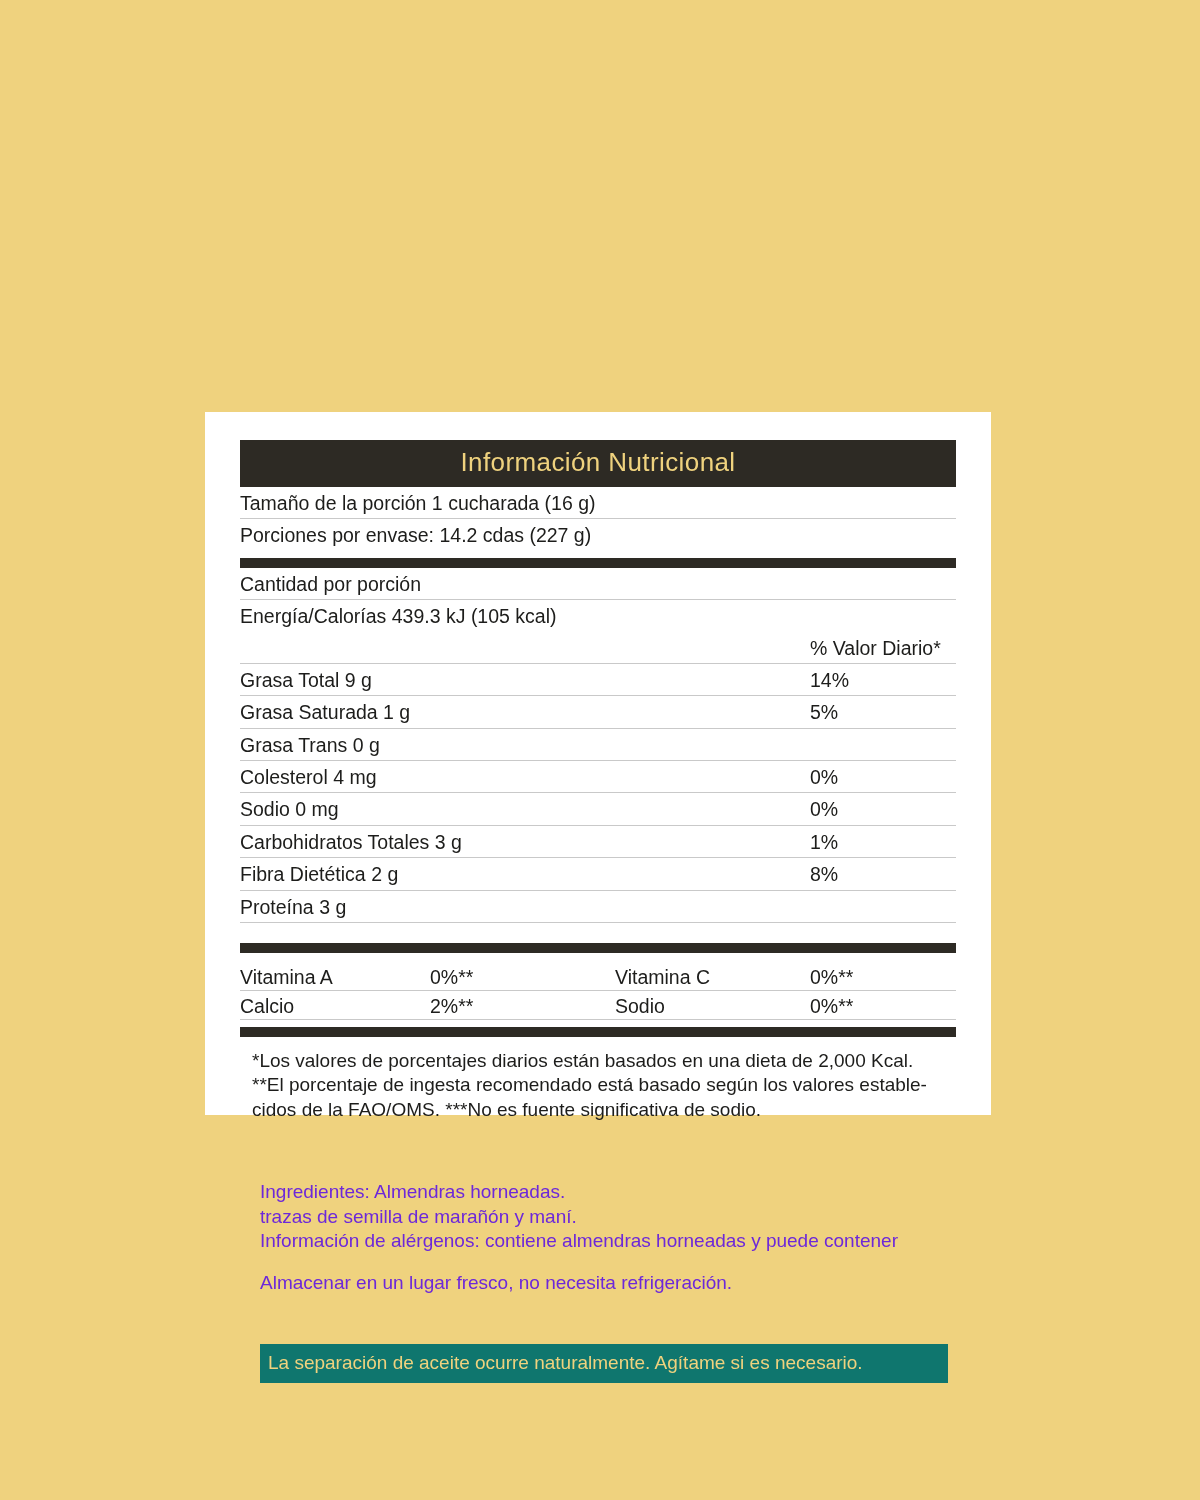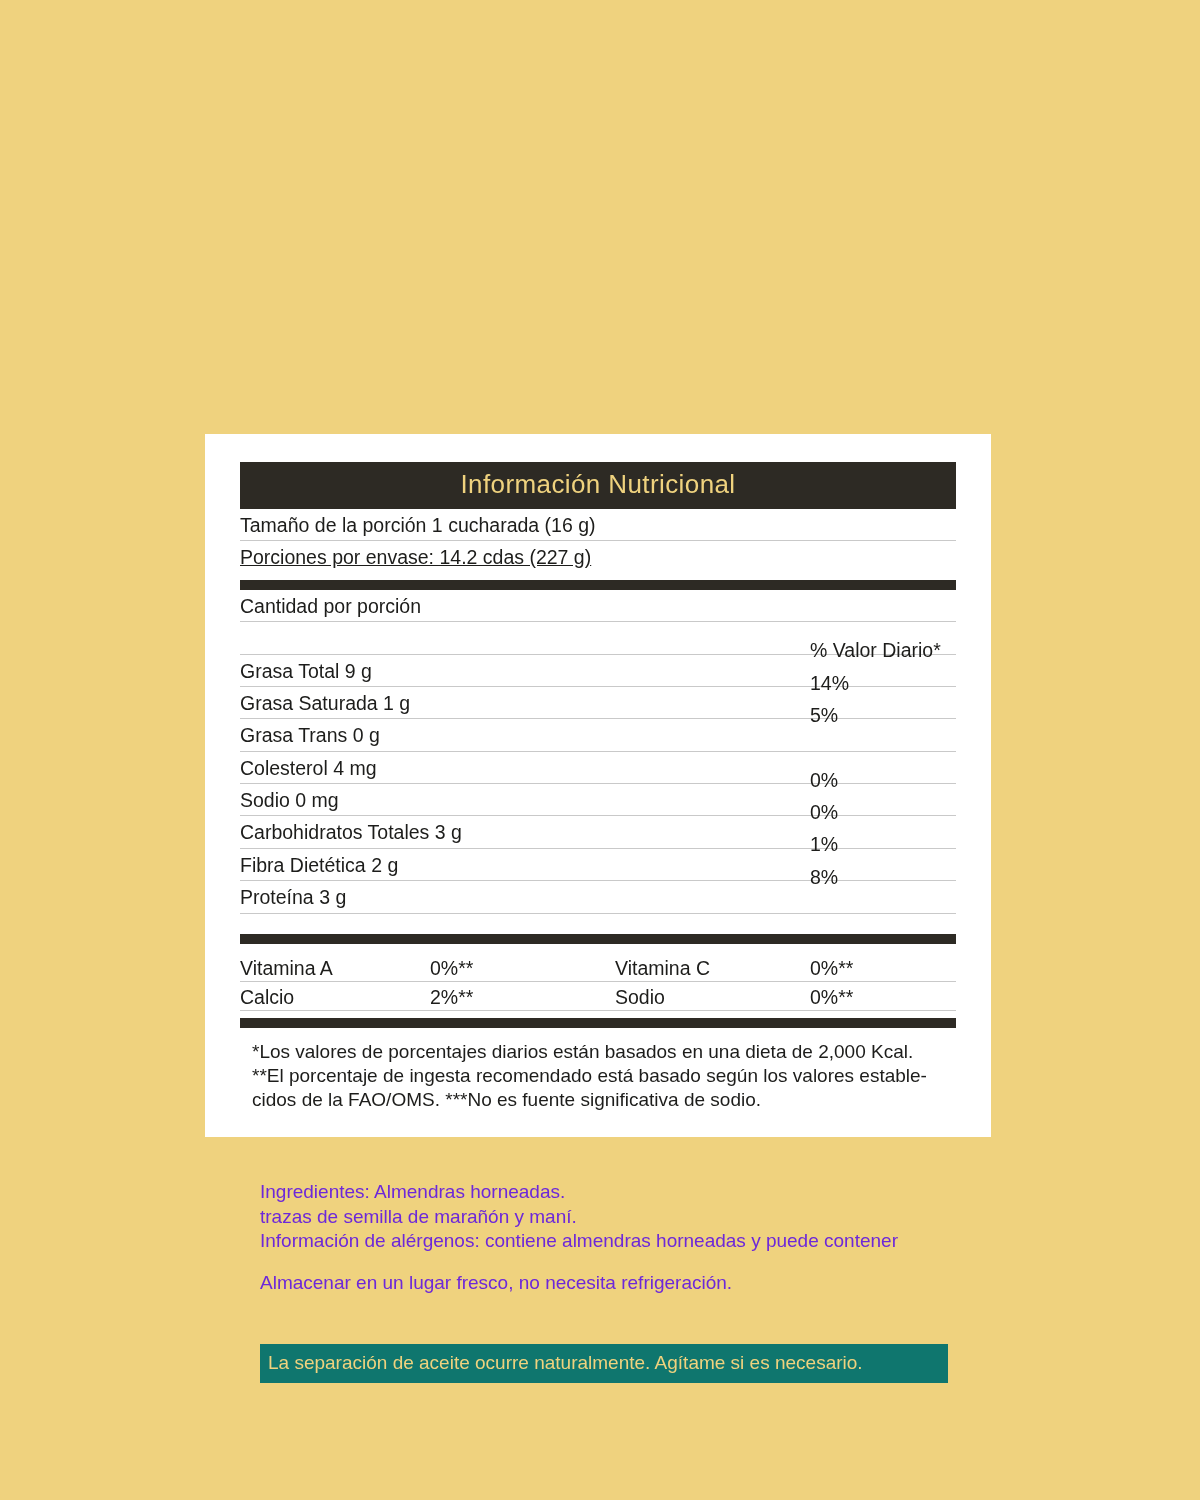--- a/index.html
+++ b/index.html
@@ -71,21 +71,21 @@
     color: #2d2a24;
     letter-spacing: -1px;
     line-height: 1;
     transform: skewX(-6deg);
   }
 
   
   .panel {
     position: absolute;
     left: 205px;
-    top: 434px;
+    top: 412px;
     width: 786px;
     height: 703px;
     background: #ffffff;
   }
 
   .panel-inner {
     position: absolute;
     left: 35px;
     top: 28px;
     width: 716px;
@@ -102,27 +102,26 @@
   }
 
   .row {
     position: relative;
     font-size: 19.5px;
     color: #1d1d1b;
     padding: 4px 0 3px;
     border-bottom: 1px solid #c9c9c9;
     line-height: 1.25;
   }
-  .row.no-rule { border-bottom: none; text-decoration: underline; }
+  .row.no-rule { border-bottom: none; }
 
   .row .dv {
     position: absolute;
     left: 570px;
     top: 4px;
-    margin-top: 12px;
   }
 
   .bar-thick {
     background: #2d2a24;
     height: 10px;
     margin-top: 7px;
   }
   .bar-thick.tight { margin-top: 0; }
 
   .spacer-sm { height: 9px; }
@@ -226,20 +225,21 @@
       <div class="nf-title">Información Nutricional</div>
 
       <div class="row">Tamaño de la porción 1 cucharada (16 g)</div>
 
       <div class="row no-rule">Porciones por envase: 14.2 cdas (227 g)</div>
 
       <div class="bar-thick"></div>
 
       <div class="row">Cantidad por porción</div>
 
+      <div class="row no-rule">Energía/Calorías 439.3 kJ (105 kcal)</div>
 
       <div class="row">
         &nbsp;<span class="dv">% Valor Diario*</span>
       </div>
 
       <div class="row">
         <span>Grasa Total 9 g</span>
         <span class="dv">14%</span>
       </div>
       <div class="row">

